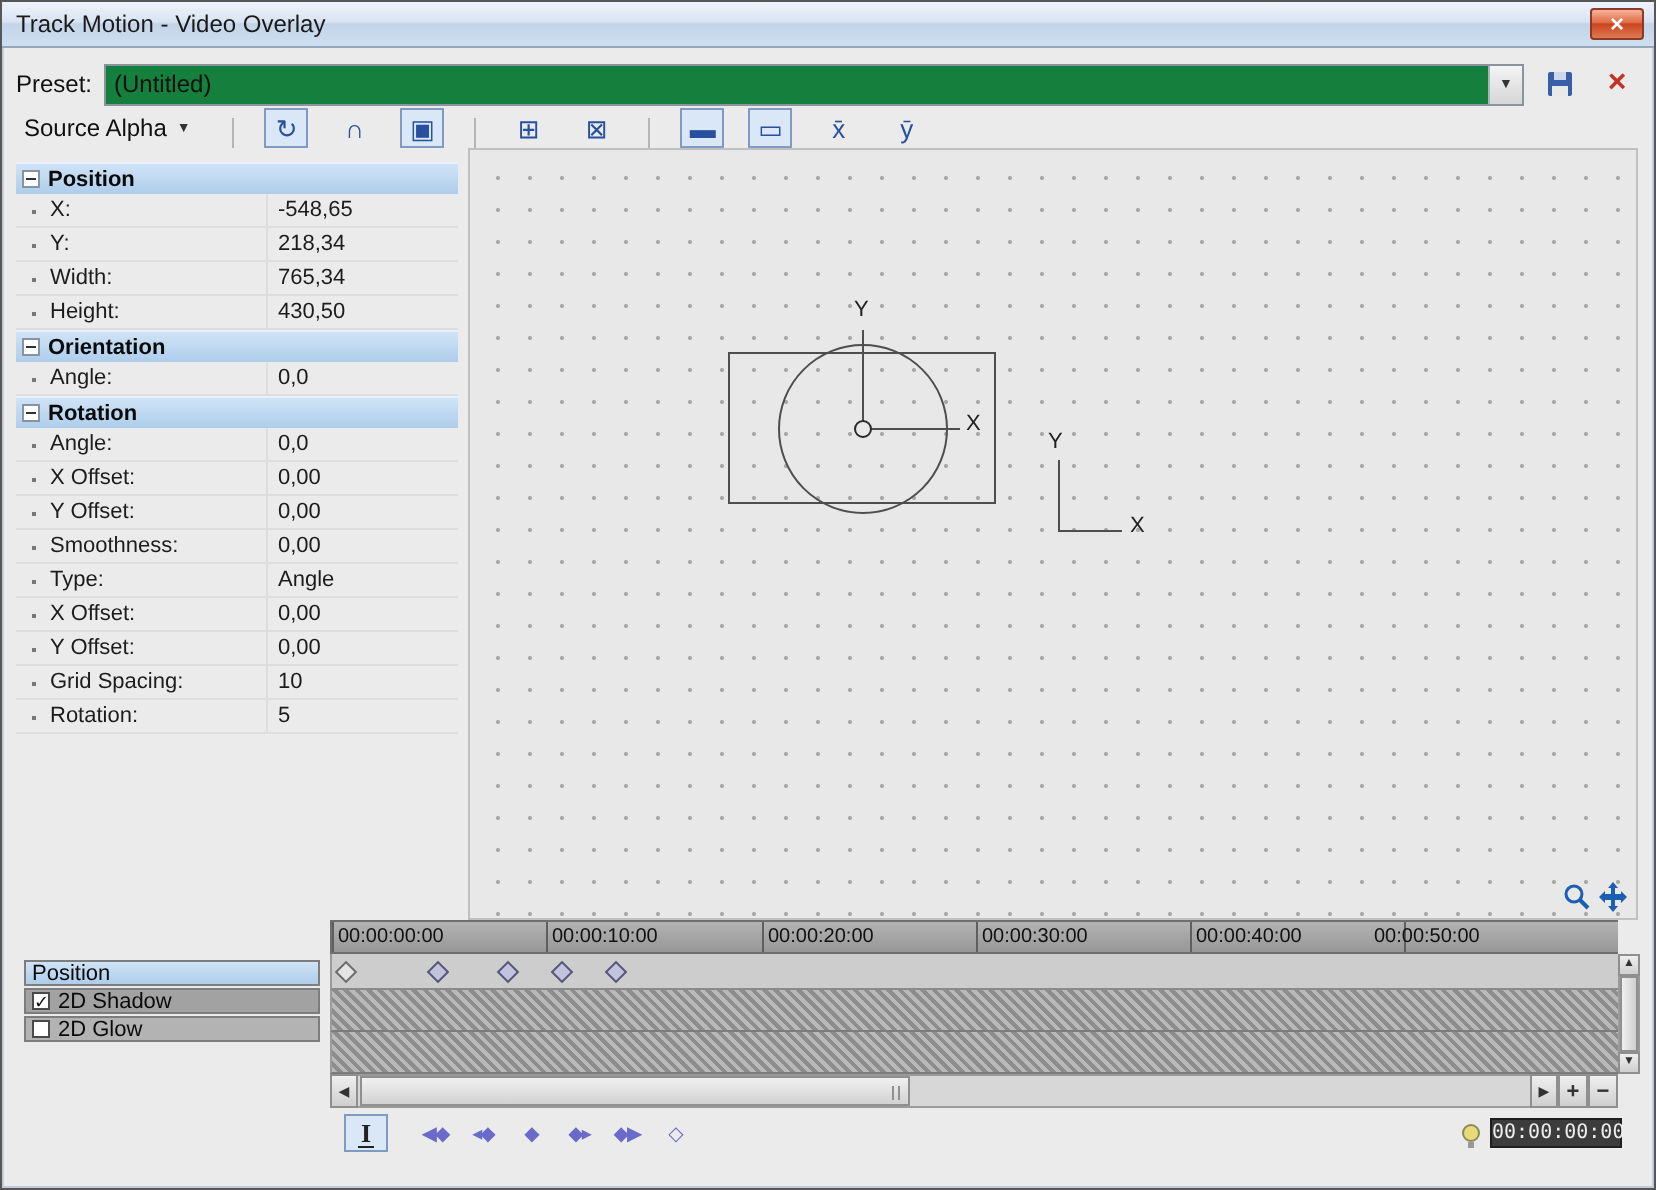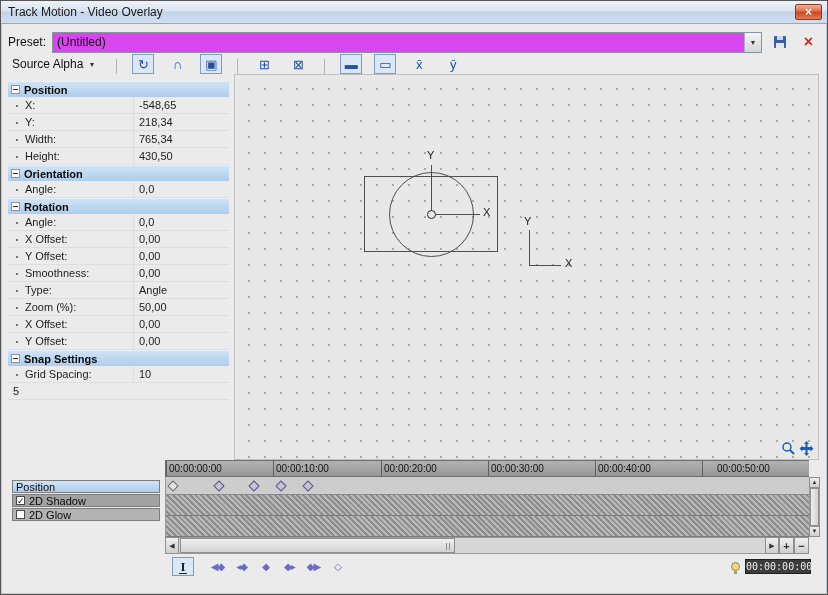--- a/index.html
+++ b/index.html
@@ -26,21 +26,21 @@
   .close-btn {
     border:1px solid #8d3a24; border-radius:2px;
     background:linear-gradient(180deg,#f5b49c 0%,#e06a44 45%,#cc4520 50%,#e07a55 100%);
     color:#fff; font-size:12px; font-weight:bold; line-height:14px; text-align:center; cursor:pointer;
   }
 
   
   .preset-row { display:flex; align-items:center; gap:6px; padding:12px 7px 3px 7px; height:27px;justify-content:flex-end; }
   .preset-label { font-size:12px; color:#111; }
   .combo {
-    flex:1; height:21px; background:#d946ef; border:1px solid #8a939e;
+    flex:1; height:21px; background:#15803d; border:1px solid #8a939e;
     display:flex; align-items:center; font-size:12px; color:#111;
   }
   .combo-text { padding-left:4px; flex:1; }
   .combo-arrow {
     width:17px; height:100%; display:flex; align-items:center; justify-content:center;
     background:linear-gradient(180deg,#f4f4f4,#d6d6d6); border-left:1px solid #aab2bb;
     font-size:7px; color:#333; cursor:pointer;
   }
   .tool-btn {
     width:23px; height:21px; display:flex; align-items:center; justify-content:center;
@@ -274,43 +274,34 @@
       <div class="pg-row">
         <div class="pg-label">Smoothness:</div>
         <div class="pg-value">0,00</div>
       </div>
       <div class="pg-row">
         <div class="pg-label">Type:</div>
         <div class="pg-value">Angle</div>
       </div>
 
       <div class="pg-row">
-        <div class="pg-label">Zoom (%):</div>
-        <div class="pg-value">50,00</div>
-      </div>
-      <div class="pg-row">
         <div class="pg-label">X Offset:</div>
         <div class="pg-value">0,00</div>
       </div>
       <div class="pg-row">
         <div class="pg-label">Y Offset:</div>
         <div class="pg-value">0,00</div>
       </div>
 
-      <div class="pg-header">
-        <span class="pg-minus">
-            <i></i>
-          </span>
-        <span>Snap Settings</span>
-      </div>
       <div class="pg-row">
         <div class="pg-label">Grid Spacing:</div>
         <div class="pg-value">10</div>
       </div>
       <div class="pg-row">
+        <div class="pg-label">Rotation:</div>
         <div class="pg-value">5</div>
       </div>
     </div>
 
     <div class="canvas">
       <div class="frame-rect"></div>
       <div class="obj-circle"></div>
       <div class="axis-line-y"></div>
       <div class="axis-line-x"></div>
       <span class="axis-label lbl-objy">Y</span>
@@ -355,21 +346,21 @@
           <div class="tick" style="left:107px"></div>
           <div class="tick" style="left:215px"></div>
           <div class="tick" style="left:322px"></div>
           <div class="tick" style="left:429px"></div>
           <div class="tick" style="left:536px"></div>
           <span class="rlabel" style="left:3px">00:00:00:00</span>
           <span class="rlabel" style="left:110px">00:00:10:00</span>
           <span class="rlabel" style="left:218px">00:00:20:00</span>
           <span class="rlabel" style="left:325px">00:00:30:00</span>
           <span class="rlabel" style="left:432px">00:00:40:00</span>
-          <span class="rlabel" style="left:551px">00:00:50:00</span>
+          <span class="rlabel" style="left:521px">00:00:50:00</span>
         </div>
         <div class="kf-row">
           <div class="kf first" style="left:3px"></div>
           <div class="kf" style="left:49px"></div>
           <div class="kf" style="left:84px"></div>
           <div class="kf" style="left:111px"></div>
           <div class="kf" style="left:138px"></div>
         </div>
         <div class="hatch"></div>
         <div class="hatch"></div>

